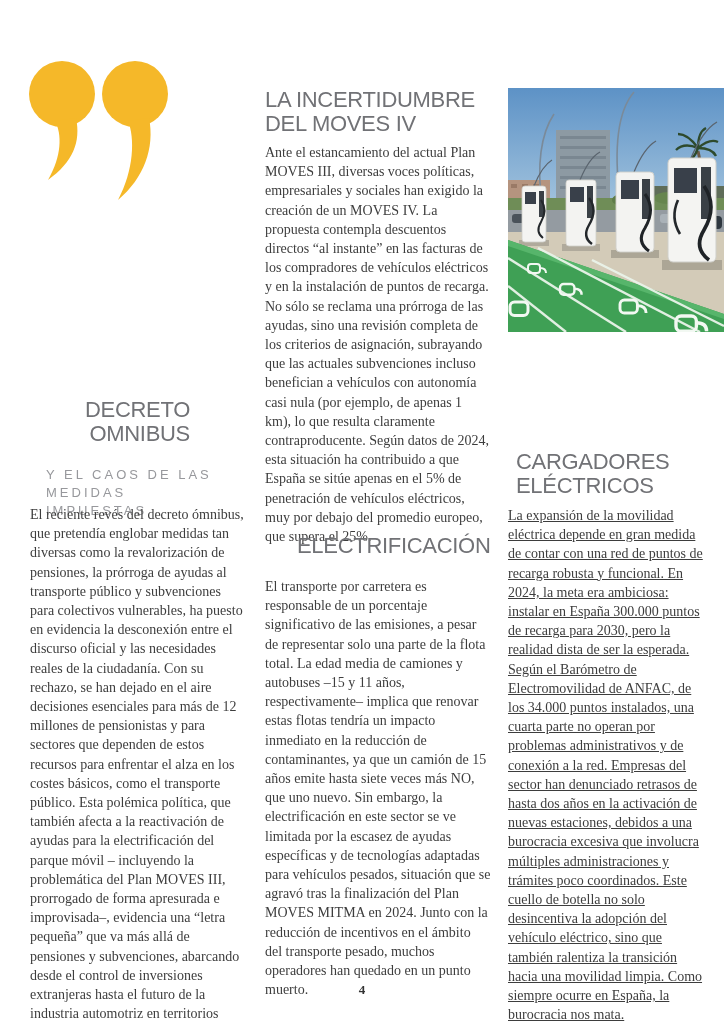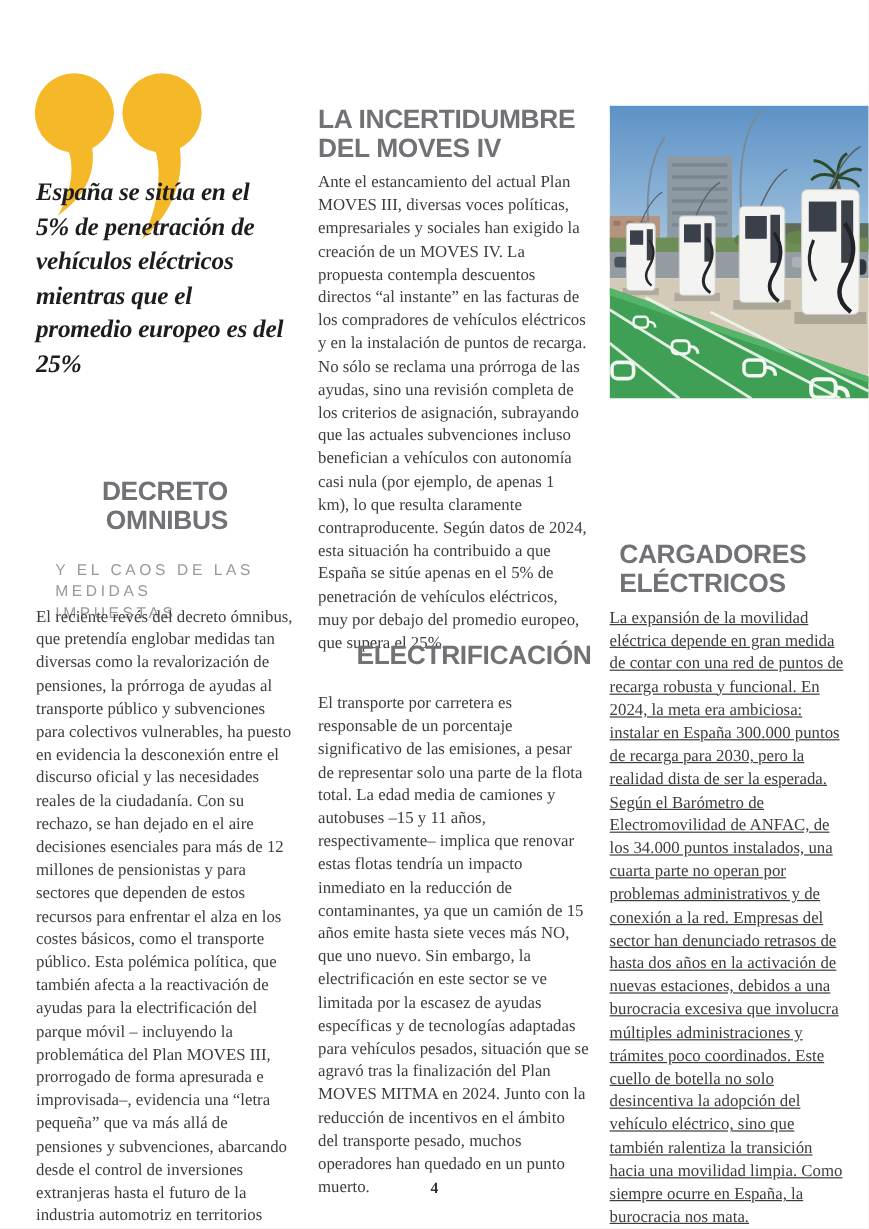--- a/index.html
+++ b/index.html
@@ -14,21 +14,21 @@
   .quote-icon { position:absolute; left:28px; top:60px; }
   .pull-quote {
     position:absolute; left:30px; top:146px; width:208px;
     font:italic 700 21px/28.5px "Liberation Serif", serif;
     color:#1d1d1d; letter-spacing:-0.2px;
   }
 
   
   .sec-title {
     font-family:"Liberation Sans", sans-serif;
-    font-weight:700; font-size:22px; line-height:24px;
+    font-weight:400; font-size:22px; line-height:24px;
     color:#717276; letter-spacing:-0.3px; margin:0;
   }
   .sec-subtitle {
     font-family:"Liberation Sans", sans-serif;
     font-weight:400; font-size:13px; line-height:18px;
     color:#97989c; letter-spacing:3px; margin:16px;
   }
   .body-text {
     font-family:"Liberation Serif", serif;
     font-size:14px; line-height:19.2px; color:#3d3d3d; margin:0;
@@ -62,21 +62,20 @@
 
   <svg class="quote-icon" width="150" height="165" viewBox="0 0 150 165" aria-hidden="true">
     <g fill="#F5B829">
       <circle cx="34" cy="34" r="33"></circle>
       <path d="M48 58 C53 82 45 102 20 120 C34 96 34 74 27 61 Z"></path>
       <circle cx="107" cy="34" r="33"></circle>
       <path d="M121 58 C127 88 116 118 90 140 C106 110 107 78 100 61 Z"></path>
     </g>
   </svg>
 
-  <div class="pull-quote">España se sitúa en el 5% de penetración de vehículos eléctricos mientras que el promedio europeo es del 25%</div>
 
   <h2 class="abs sec-title" id="decreto-title">DECRETO OMNIBUS</h2>
   <h3 class="abs sec-subtitle" id="decreto-subtitle">Y EL CAOS DE LAS MEDIDAS IMPUESTAS</h3>
   <p class="abs body-text" id="decreto-body">El reciente revés del decreto ómnibus, que pretendía englobar medidas tan diversas como la revalorización de pensiones, la prórroga de ayudas al transporte público y subvenciones para colectivos vulnerables, ha puesto en evidencia la desconexión entre el discurso oficial y las necesidades reales de la ciudadanía. Con su rechazo, se han dejado en el aire decisiones esenciales para más de 12 millones de pensionistas y para sectores que dependen de estos recursos para enfrentar el alza en los costes básicos, como el transporte público. Esta polémica política, que también afecta a la reactivación de ayudas para la electrificación del parque móvil – incluyendo la problemática del Plan MOVES III, prorrogado de forma apresurada e improvisada–, evidencia una “letra pequeña” que va más allá de pensiones y subvenciones, abarcando desde el control de inversiones extranjeras hasta el futuro de la industria automotriz en territorios estratégicos.</p>
 
   <h2 class="abs sec-title" id="moves-title">LA INCERTIDUMBRE DEL MOVES IV</h2>
   <p class="abs body-text" id="moves-body">Ante el estancamiento del actual Plan MOVES III, diversas voces políticas, empresariales y sociales han exigido la creación de un MOVES IV. La propuesta contempla descuentos directos “al instante” en las facturas de los compradores de vehículos eléctricos y en la instalación de puntos de recarga. No sólo se reclama una prórroga de las ayudas, sino una revisión completa de los criterios de asignación, subrayando que las actuales subvenciones incluso benefician a vehículos con autonomía casi nula (por ejemplo, de apenas 1 km), lo que resulta claramente contraproducente. Según datos de 2024, esta situación ha contribuido a que España se sitúe apenas en el 5% de penetración de vehículos eléctricos, muy por debajo del promedio europeo, que supera el 25%.</p>
 
   <h2 class="abs sec-title" id="elec-title">ELECTRIFICACIÓN</h2>
   <p class="abs body-text" id="elec-body">El transporte por carretera es responsable de un porcentaje significativo de las emisiones, a pesar de representar solo una parte de la flota total. La edad media de camiones y autobuses –15 y 11 años, respectivamente– implica que renovar estas flotas tendría un impacto inmediato en la reducción de contaminantes, ya que un camión de 15 años emite hasta siete veces más NO, que uno nuevo. Sin embargo, la electrificación en este sector se ve limitada por la escasez de ayudas específicas y de tecnologías adaptadas para vehículos pesados, situación que se agravó tras la finalización del Plan MOVES MITMA en 2024. Junto con la reducción de incentivos en el ámbito del transporte pesado, muchos operadores han quedado en un punto muerto.</p>

